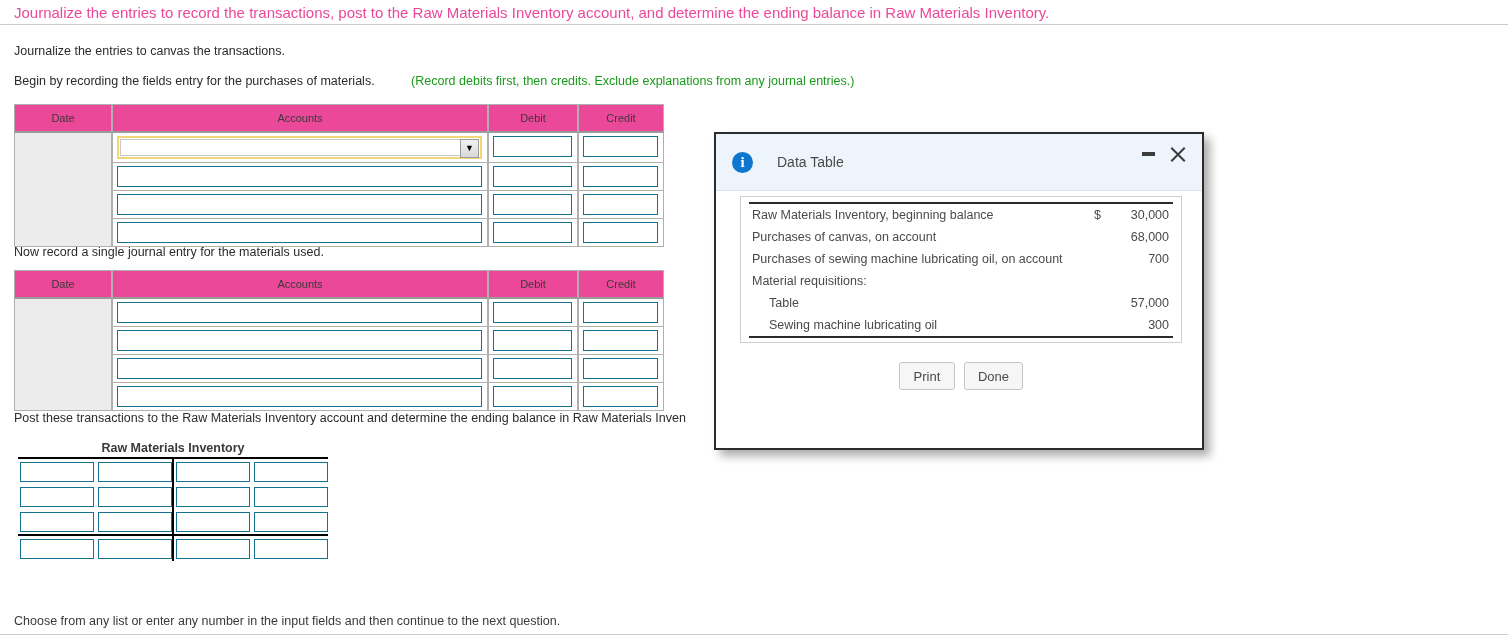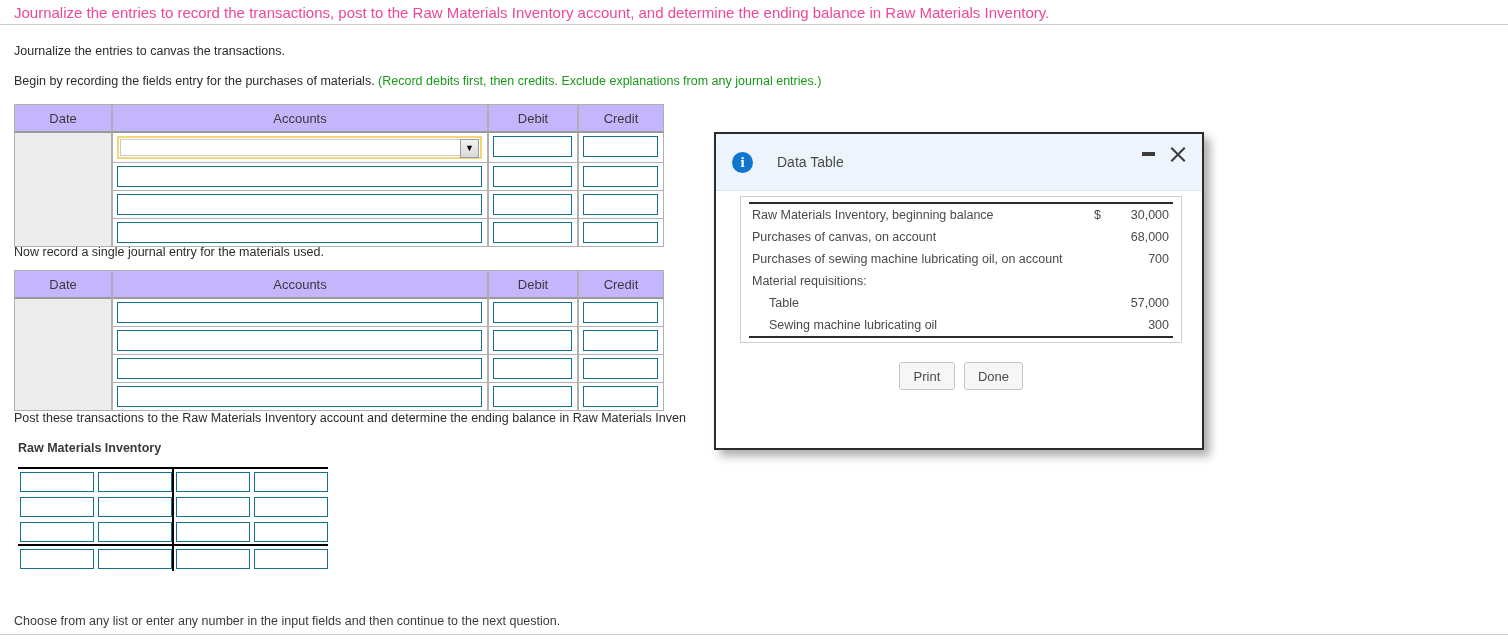--- a/index.html
+++ b/index.html
@@ -48,33 +48,34 @@
   }
 
   .para {
     position: absolute;
     font-size: 12.5px;
     color: #2b2b2b;
     white-space: nowrap;
   }
   .green {
     color: #189a18;
+    margin-left: 33px;
   }
 
   
   .jtable {
     position: absolute;
     border-collapse: separate;
     border-spacing: 0;
   }
   .jtable .hdr {
-    background: #c4b5fd;
+    background: #ec4899;
     border: 1px solid #b0b0b0;
     border-bottom: 2px solid #9a9a9a;
-    font-size: 13px;
+    font-size: 11px;
     color: #3a3a3a;
     height: 24px;
     font-weight: normal;
   }
   .jtable .hdr-date   { width: 94px; }
   .jtable .hdr-acct   { width: 372px; }
   .jtable .hdr-debit  { width: 86px; }
   .jtable .hdr-credit { width: 82px; }
 
   .jtable .date-cell {
@@ -141,24 +142,25 @@
     font-size: 9px;
     line-height: 9px;
     color: #000;
   }
 
   
   .tacct {
     position: absolute;
   }
   .tacct-title {
+    text-align: center;
     font-size: 12.5px;
     font-weight: bold;
     color: #3a3a3a;
-    padding-bottom: 12px;
+    padding-bottom: 2px;
   }
   .tacct-grid {
     border-top: 2px solid #000;
     position: relative;
   }
   .tacct-grid .vline {
     position: absolute;
     left: 50%;
     top: 0;
     bottom: 0;

